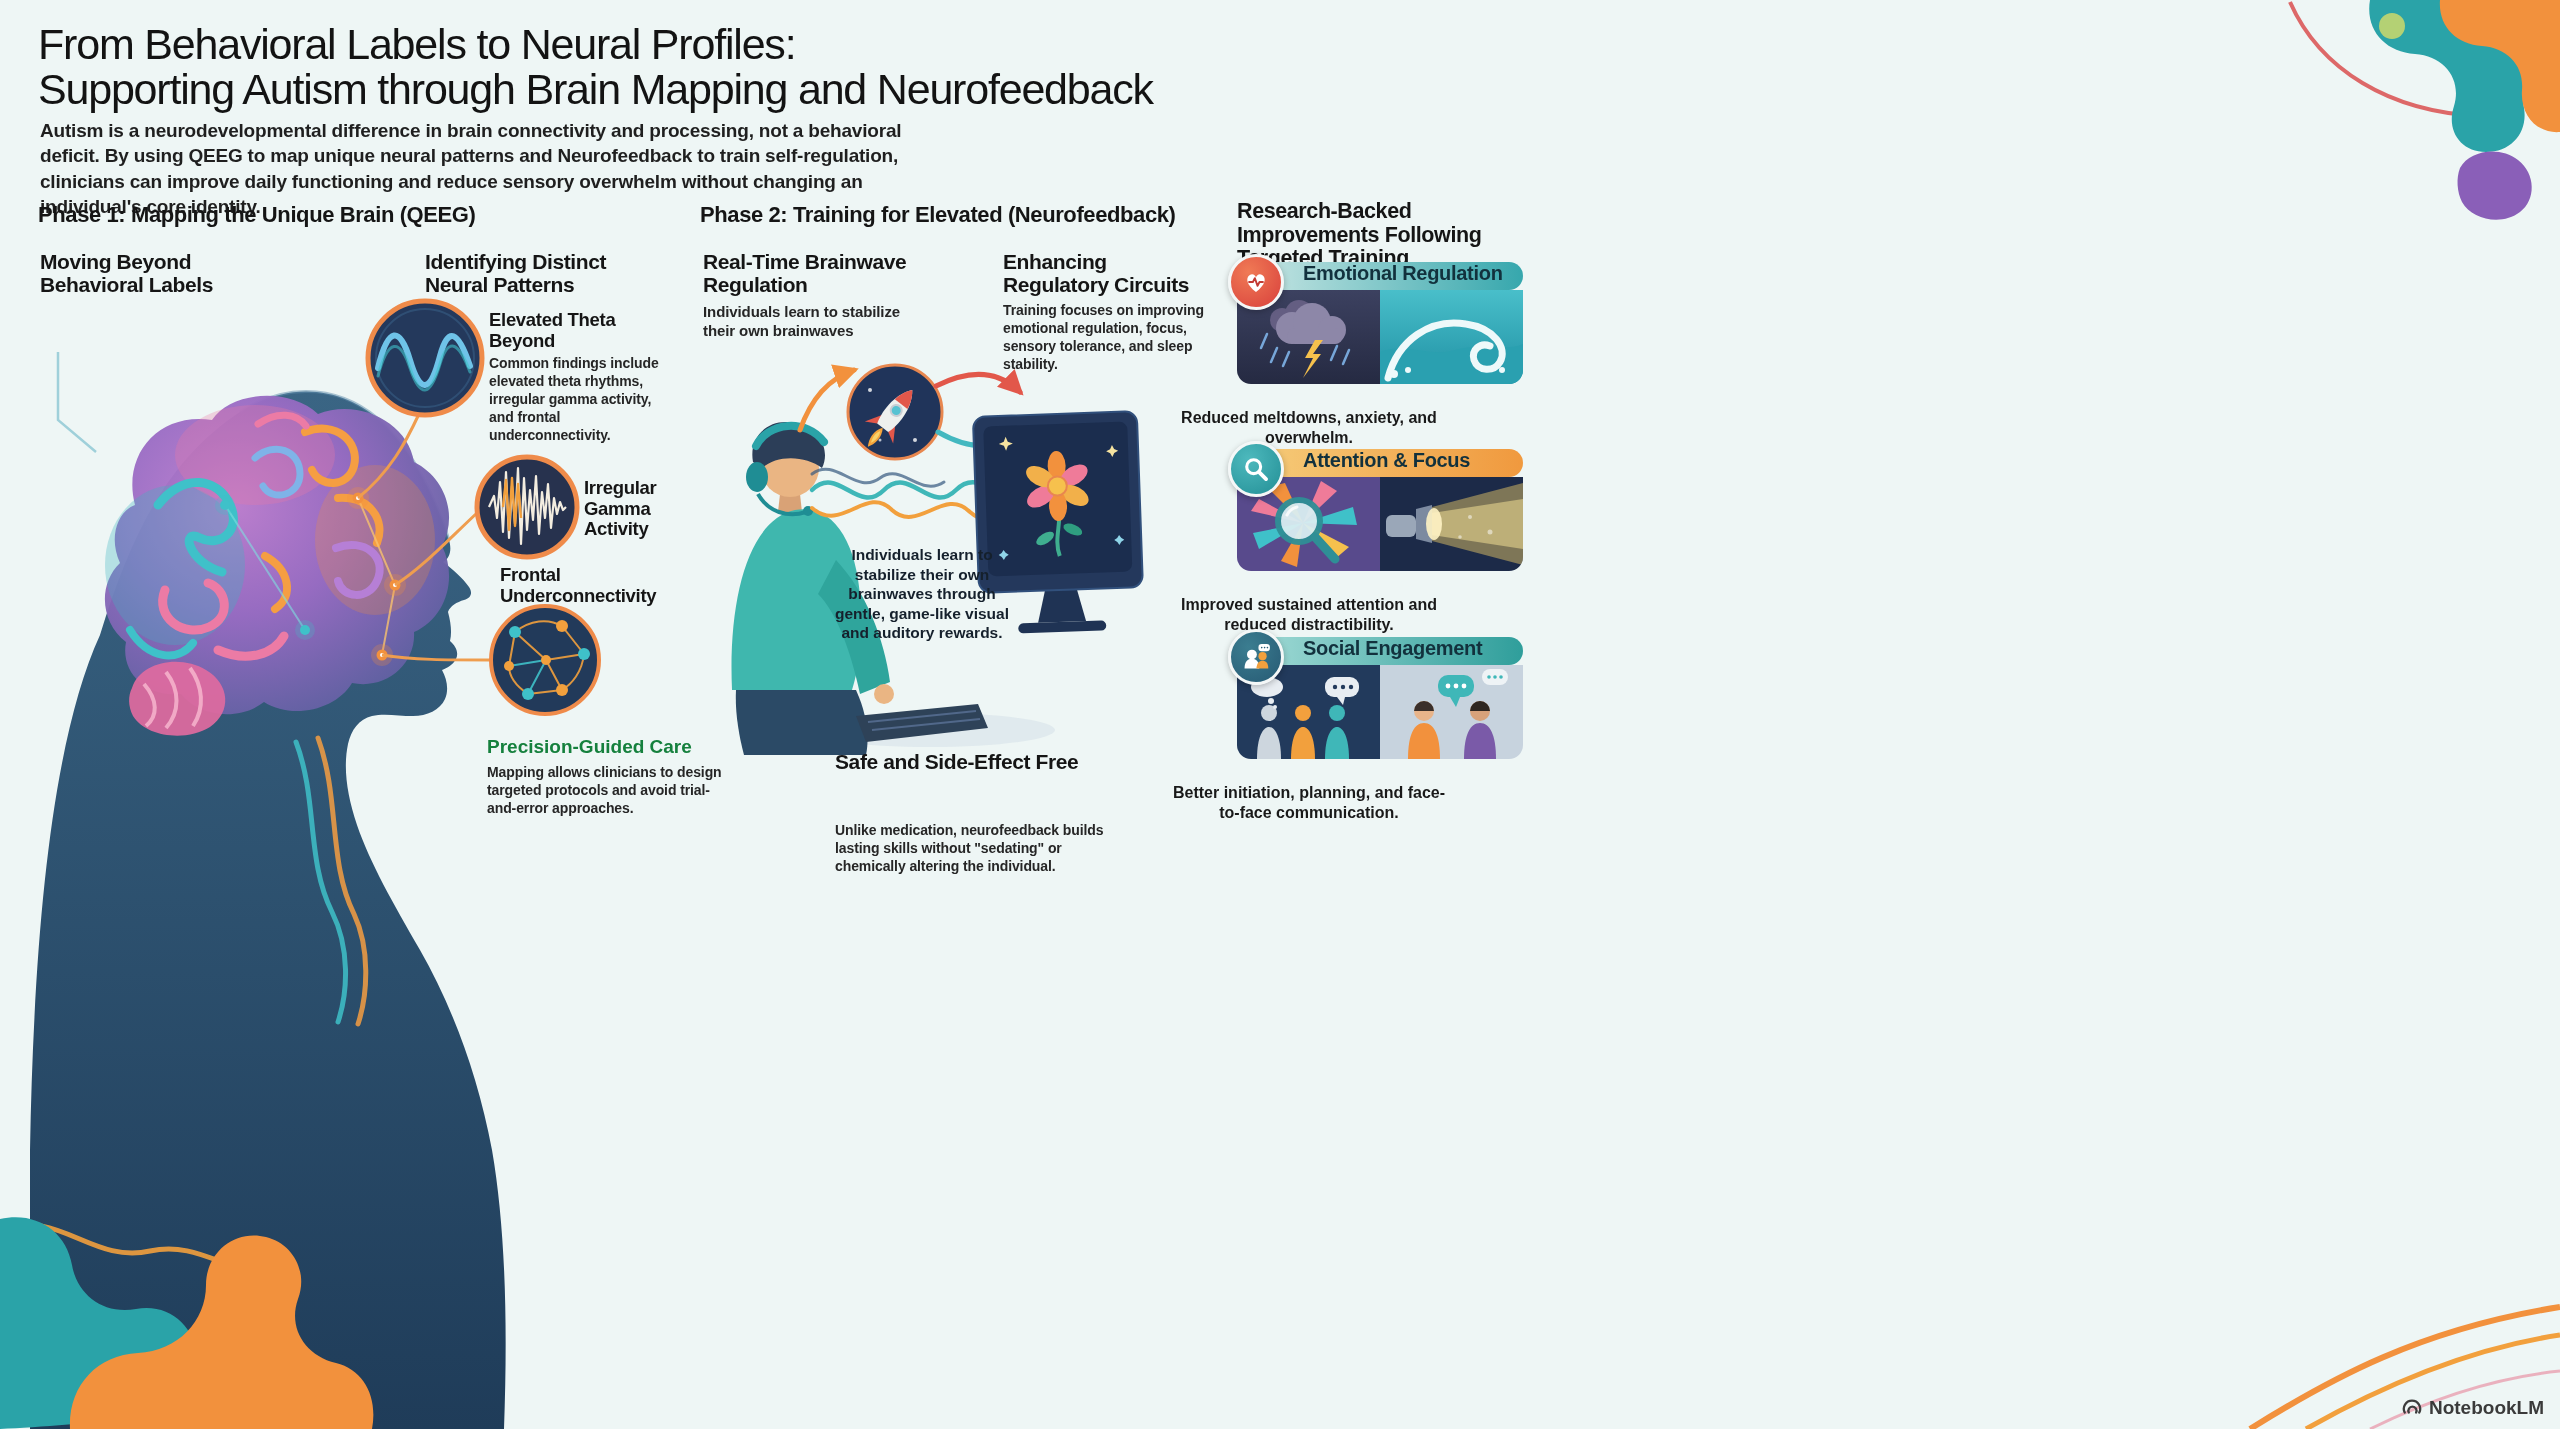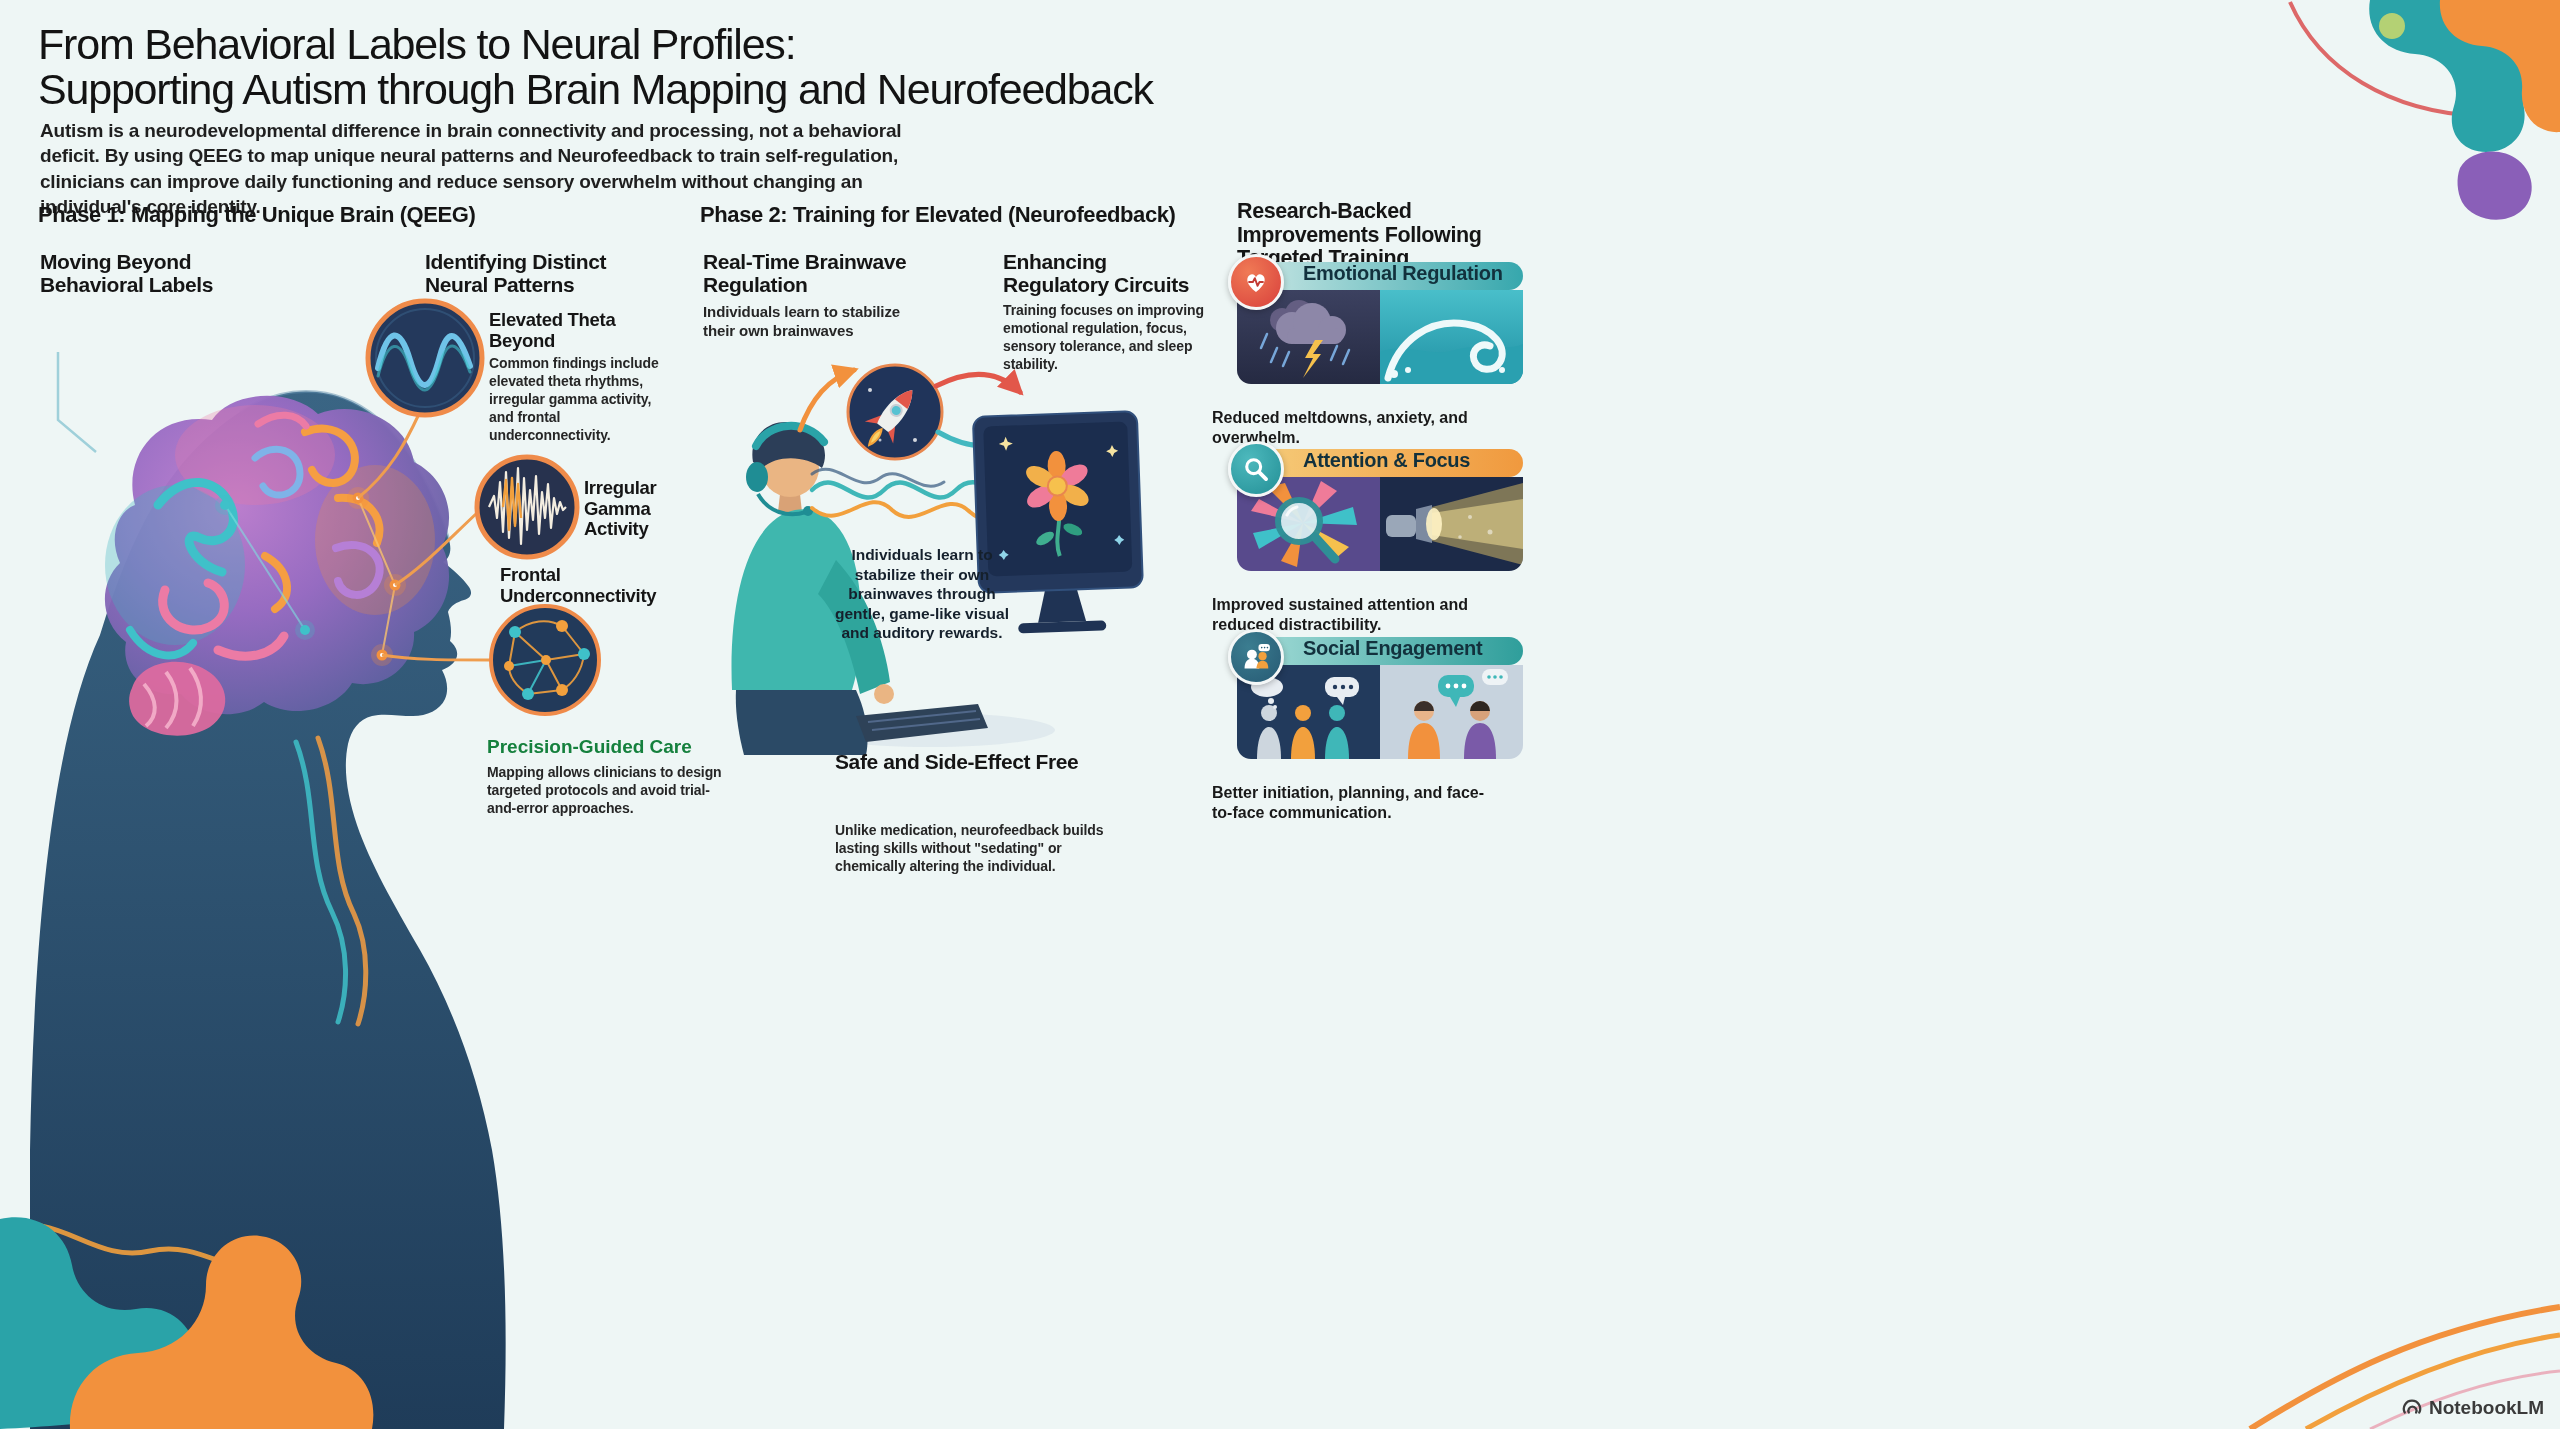--- a/index.html
+++ b/index.html
@@ -24,21 +24,21 @@
   .grad1{background:linear-gradient(90deg,#cfe9e6,#36a7ad)}
   .grad2{background:linear-gradient(90deg,#f6cf7d,#f0993e)}
   .grad3{background:linear-gradient(90deg,#a8ded9,#2f9e9b)}
   .card-title{font-size:20px;font-weight:800;letter-spacing:-0.3px;color:#12313d}
   .card-icon{position:absolute;left:-9px;top:-8px;width:56px;height:56px;border-radius:50%;border:3px solid #f4f7f7;display:flex;align-items:center;justify-content:center;box-shadow:0 2px 6px rgba(0,0,0,.25);z-index:3}
   .ic-red{background:radial-gradient(circle at 35% 30%,#f07a55,#d8403c)}
   .ic-teal{background:radial-gradient(circle at 35% 30%,#4db9bd,#238f96)}
   .ic-navy{background:radial-gradient(circle at 35% 30%,#3b7d90,#275a74)}
   .card-imgs{display:flex;height:94px;border-radius:0 0 14px 14px;overflow:hidden}
   .half{width:143px;height:94px}
-  .card-cap{position:absolute;left:1212px;width:286px;font-size:16px;font-weight:700;line-height:1.22;color:#191919;z-index:4}
+  .card-cap{position:absolute;left:1166px;width:286px;font-size:16px;font-weight:700;line-height:1.22;color:#191919;text-align:center;z-index:4}
   .wm{position:absolute;right:16px;bottom:10px;display:flex;align-items:center;gap:7px;z-index:6}
   .wm-text{font-size:19px;font-weight:700;color:#3a3a3a}
 </style>
 </head>
 <body>
 
 <div class="page">
 
   <svg class="layer0" style="right:0;top:0" width="420" height="340" viewBox="0 0 420 340">
     <path d="M150 2 C180 70 250 112 340 116" stroke="#d94f4f" stroke-width="4" fill="none" opacity=".85"></path>

